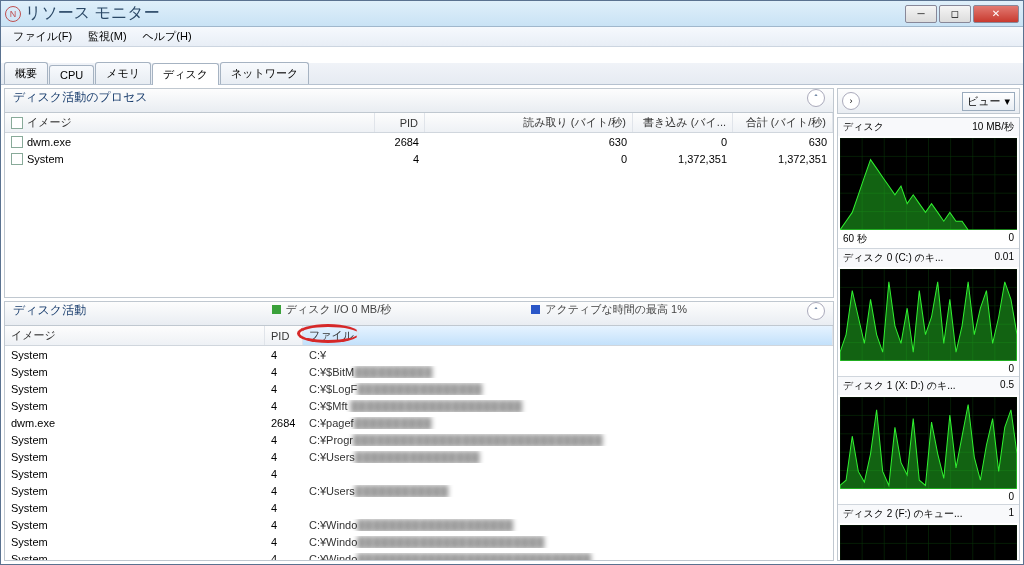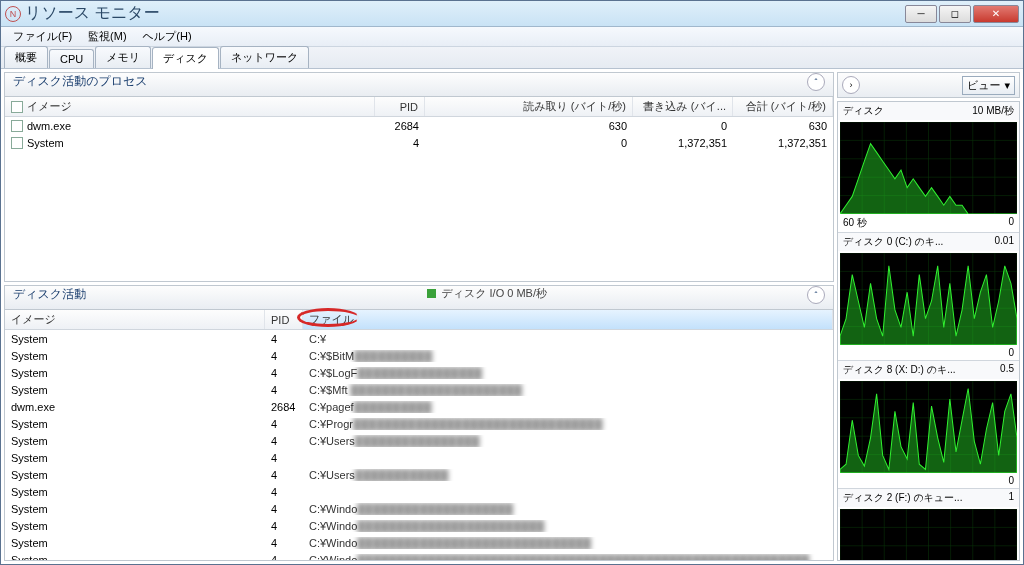--- a/index.html
+++ b/index.html
@@ -59,20 +59,21 @@
   font-size: 11px;
 }
 .menubar span { padding: 2px 6px; }
 .tabbar {
   height: 22px;
   background: linear-gradient(to bottom,#f0f3f8,#e6ebf2);
   border-bottom: 1px solid #b6c2d0;
   display: flex;
   align-items: flex-end;
   padding: 0 3px;
+  margin-top: 16px;
 }
 .tab {
   padding: 3px 10px;
   border: 1px solid #a6b3c2;
   border-bottom: none;
   margin-right: 1px;
   border-radius: 3px 3px 0 0;
   background: linear-gradient(to bottom,#f8fafd,#e8edf3);
   font-size: 11px;
 }
@@ -292,20 +293,24 @@
 
       <div class="panel panel2" style="position:relative">
         <div class="panel-header">
           <span>ディスク活動</span>
           <span class="spacer"></span>
           <span class="legend">
               <span class="sq" style="background:#3aa13a"></span>
               <span>ディスク I/O 0 MB/秒</span>
             </span>
           <span style="width:140px"></span>
+          <span class="legend">
+              <span class="sq" style="background:#2a57c8"></span>
+              <span>アクティブな時間の最高 1%</span>
+            </span>
           <span style="width:120px"></span>
           <span class="collapse-btn">ˆ</span>
         </div>
         <div class="table-head" style="position:relative">
           <div class="p2-c1">イメージ</div>
           <div class="p2-c2">PID</div>
           <div class="p2-c3 sorted">
               <span>ファイル</span>
             </div>
           <div class="circle-anno" style="left:292px; top:-2px;"></div>
@@ -447,21 +452,21 @@
         <path d="M0,92 L0.0,83.2 L6.0,65.6 L12.1,21.6 L18.1,48.0 L24.1,74.4 L30.2,30.4 L36.2,65.6 L42.2,83.2 L48.3,12.8 L54.3,56.8 L60.3,74.4 L66.4,39.2 L72.4,83.2 L78.4,21.6 L84.5,65.6 L90.5,48.0 L96.6,12.8 L102.6,74.4 L108.6,30.4 L114.7,83.2 L120.7,56.8 L126.7,12.8 L132.8,65.6 L138.8,39.2 L144.8,21.6 L150.9,74.4 L156.9,48.0 L162.9,12.8 L169.0,30.4 L175.0,65.6 L175,92 Z" fill="rgba(40,220,40,0.45)" stroke="#30f030" stroke-width="1"></path>
       </svg>
     </div>
     <div class="chart-footer">
               <span></span>
               <span>0</span>
             </div>
   </div>
           <div class="chart-block">
     <div class="chart-title">
-              <span>ディスク 8 (X: D:) のキ...</span>
+              <span>ディスク 1 (X: D:) のキ...</span>
               <span>0.5</span>
             </div>
     <div class="chart">
       <svg viewBox="0 0 175 92" preserveAspectRatio="none">
         <line x1="0" y1="0" x2="0" y2="92" stroke="#0a3a0a" stroke-width="0.5"></line>
                 <line x1="21.875" y1="0" x2="21.875" y2="92" stroke="#0a3a0a" stroke-width="0.5"></line>
                 <line x1="43.75" y1="0" x2="43.75" y2="92" stroke="#0a3a0a" stroke-width="0.5"></line>
                 <line x1="65.625" y1="0" x2="65.625" y2="92" stroke="#0a3a0a" stroke-width="0.5"></line>
                 <line x1="87.5" y1="0" x2="87.5" y2="92" stroke="#0a3a0a" stroke-width="0.5"></line>
                 <line x1="109.375" y1="0" x2="109.375" y2="92" stroke="#0a3a0a" stroke-width="0.5"></line>

